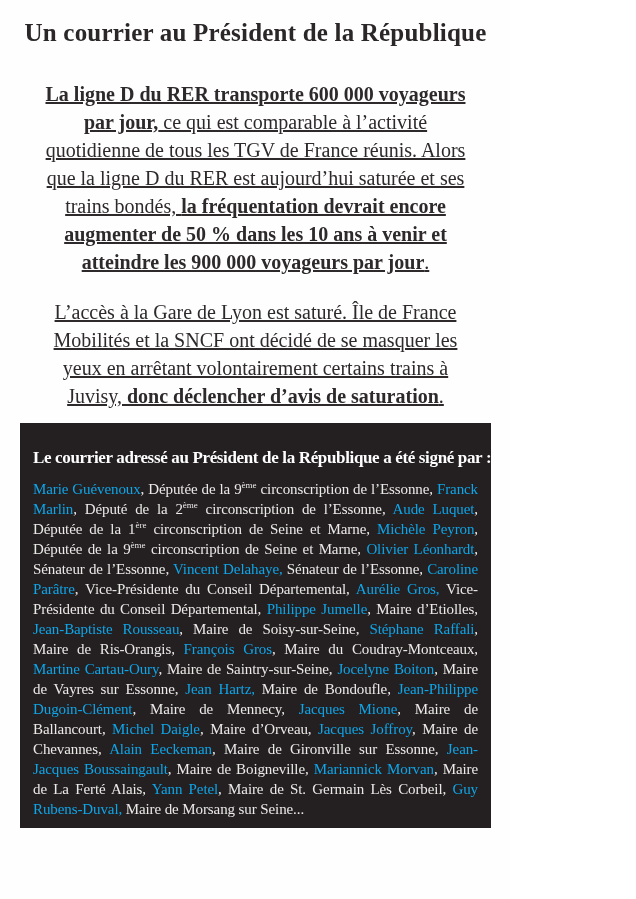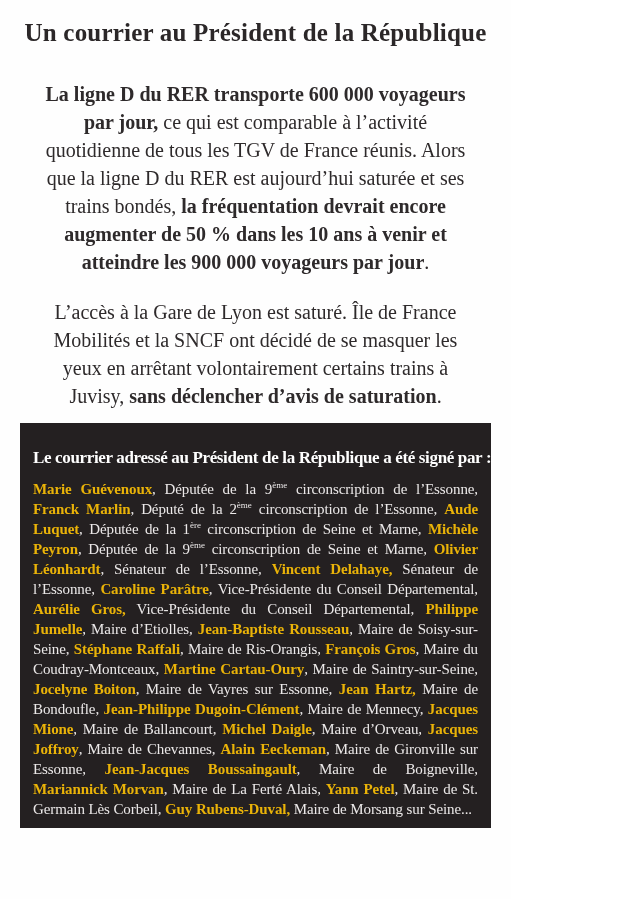--- a/index.html
+++ b/index.html
@@ -30,20 +30,21 @@
     font-weight: 700;
     letter-spacing: 0.2px;
     color: #2b2728;
   }
   .para {
     margin: 1px 38px;
     text-align: center;
     font-size: 20px;
     line-height: 28px;
     color: #2e2a2b;
+    text-decoration: underline;
   }
   .para b { font-weight: 700; }
   .para-1 { margin-top: 33px; }
   .para-2 { margin-top: 22px; }
   .para-3 { margin-top: 26px; }
   .signers-box {
     margin: 13px 20px 0;
     background: #242021;
     padding: 24px 13px 9px;
     box-sizing: border-box;
@@ -59,40 +60,40 @@
   }
   .box-body {
     margin: 0;
     text-align: justify;
     font-size: 15px;
     line-height: 20px;
     letter-spacing: -0.1px;
     color: #ece9e9;
   }
   .box-body b {
-    font-weight: 700;
-    color: #eab308;
+    font-weight: 400;
+    color: #0ea5e9;
   }
   sup {
     font-size: 0.6em;
     line-height: 0;
     vertical-align: super;
     letter-spacing: 0;
   }
 </style>
 </head>
 <body>
 
 <div class="page">
 
   <h1 class="title">Un courrier au Président de la République</h1>
 
   <p class="para para-1"><b>La ligne D du RER transporte 600 000 voyageurs par jour,</b><span> ce qui est comparable à l’activité quotidienne de tous les TGV de France réunis. Alors que la ligne D du RER est aujourd’hui saturée et ses trains bondés, </span><b>la fréquentation devrait encore augmenter de 50 % dans les 10 ans à venir et atteindre les 900 000 voyageurs par jour</b><span>.</span></p>
 
-  <p class="para para-2"><span>L’accès à la Gare de Lyon est saturé. Île de France Mobilités et la SNCF ont décidé de se masquer les yeux en arrêtant volontairement certains trains à Juvisy, </span><b>sans déclencher d’avis de saturation</b><span>.</span></p>
+  <p class="para para-2"><span>L’accès à la Gare de Lyon est saturé. Île de France Mobilités et la SNCF ont décidé de se masquer les yeux en arrêtant volontairement certains trains à Juvisy, </span><b>donc déclencher d’avis de saturation</b><span>.</span></p>
 
 
   <section class="signers-box">
     <h2 class="box-heading">Le courrier adressé au Président de la République a été signé par :</h2>
     <p class="box-body"><b>Marie Guévenoux</b><span>, Députée de la 9</span><sup>ème</sup><span> circonscription de l’Essonne, </span><b>Franck Marlin</b><span>, Député de la 2</span><sup>ème</sup><span> circonscription de l’Essonne, </span><b>Aude Luquet</b><span>, Députée de la 1</span><sup>ère</sup><span> circonscription de Seine et Marne, </span><b>Michèle Peyron</b><span>, Députée de la 9</span><sup>ème</sup><span> circonscription de Seine et Marne, </span><b>Olivier Léonhardt</b><span>, Sénateur de l’Essonne, </span><b>Vincent Delahaye,</b><span> Sénateur de l’Essonne, </span><b>Caroline Parâtre</b><span>, Vice-Présidente du Conseil Départemental, </span><b>Aurélie Gros,</b><span> Vice-Présidente du Conseil Départemental, </span><b>Philippe Jumelle</b><span>, Maire d’Etiolles, </span><b>Jean-Baptiste Rousseau</b><span>, Maire de Soisy-sur-Seine, </span><b>Stéphane Raffali</b><span>, Maire de Ris-Orangis, </span><b>François Gros</b><span>, Maire du Coudray-Montceaux, </span><b>Martine Cartau-Oury</b><span>, Maire de Saintry-sur-Seine, </span><b>Jocelyne Boiton</b><span>, Maire de Vayres sur Essonne, </span><b>Jean Hartz,</b><span> Maire de Bondoufle, </span><b>Jean-Philippe Dugoin-Clément</b><span>, Maire de Mennecy, </span><b>Jacques Mione</b><span>, Maire de Ballancourt, </span><b>Michel Daigle</b><span>, Maire d’Orveau, </span><b>Jacques Joffroy</b><span>, Maire de Chevannes, </span><b>Alain Eeckeman</b><span>, Maire de Gironville sur Essonne, </span><b>Jean-Jacques Boussaingault</b><span>, Maire de Boigneville, </span><b>Mariannick Morvan</b><span>, Maire de La Ferté Alais, </span><b>Yann Petel</b><span>, Maire de St. Germain Lès Corbeil, </span><b>Guy Rubens-Duval,</b><span> Maire de Morsang sur Seine...</span></p>
   </section>
 
 </div>
 
 </body></html>

